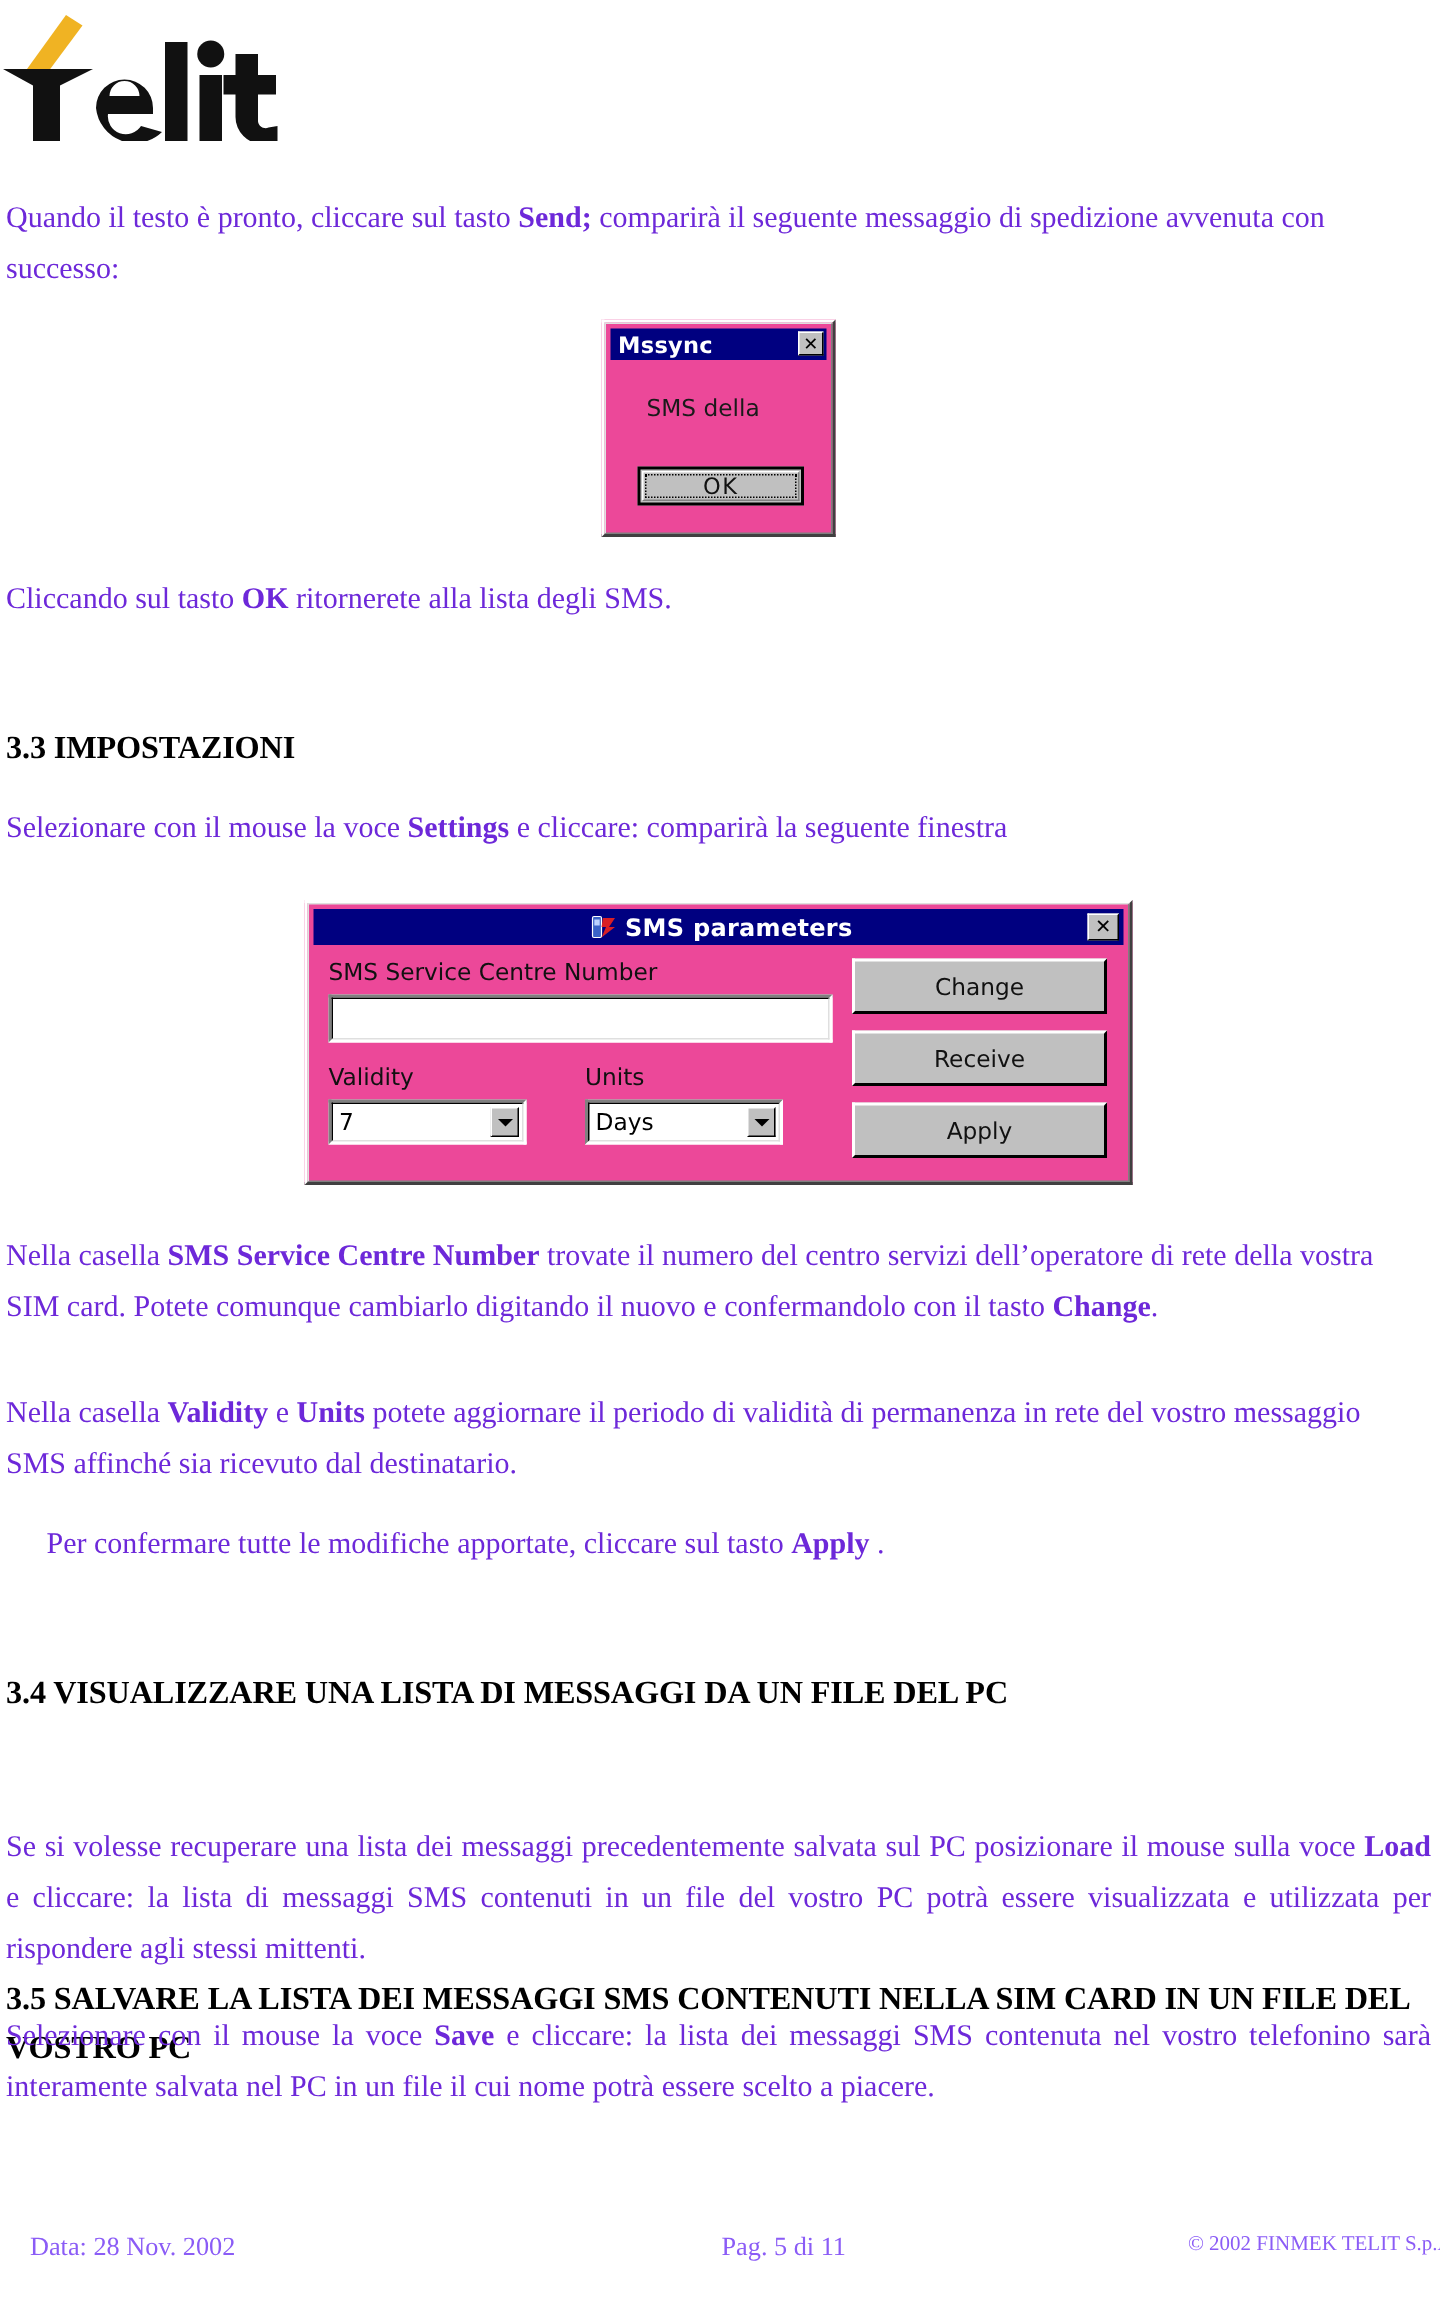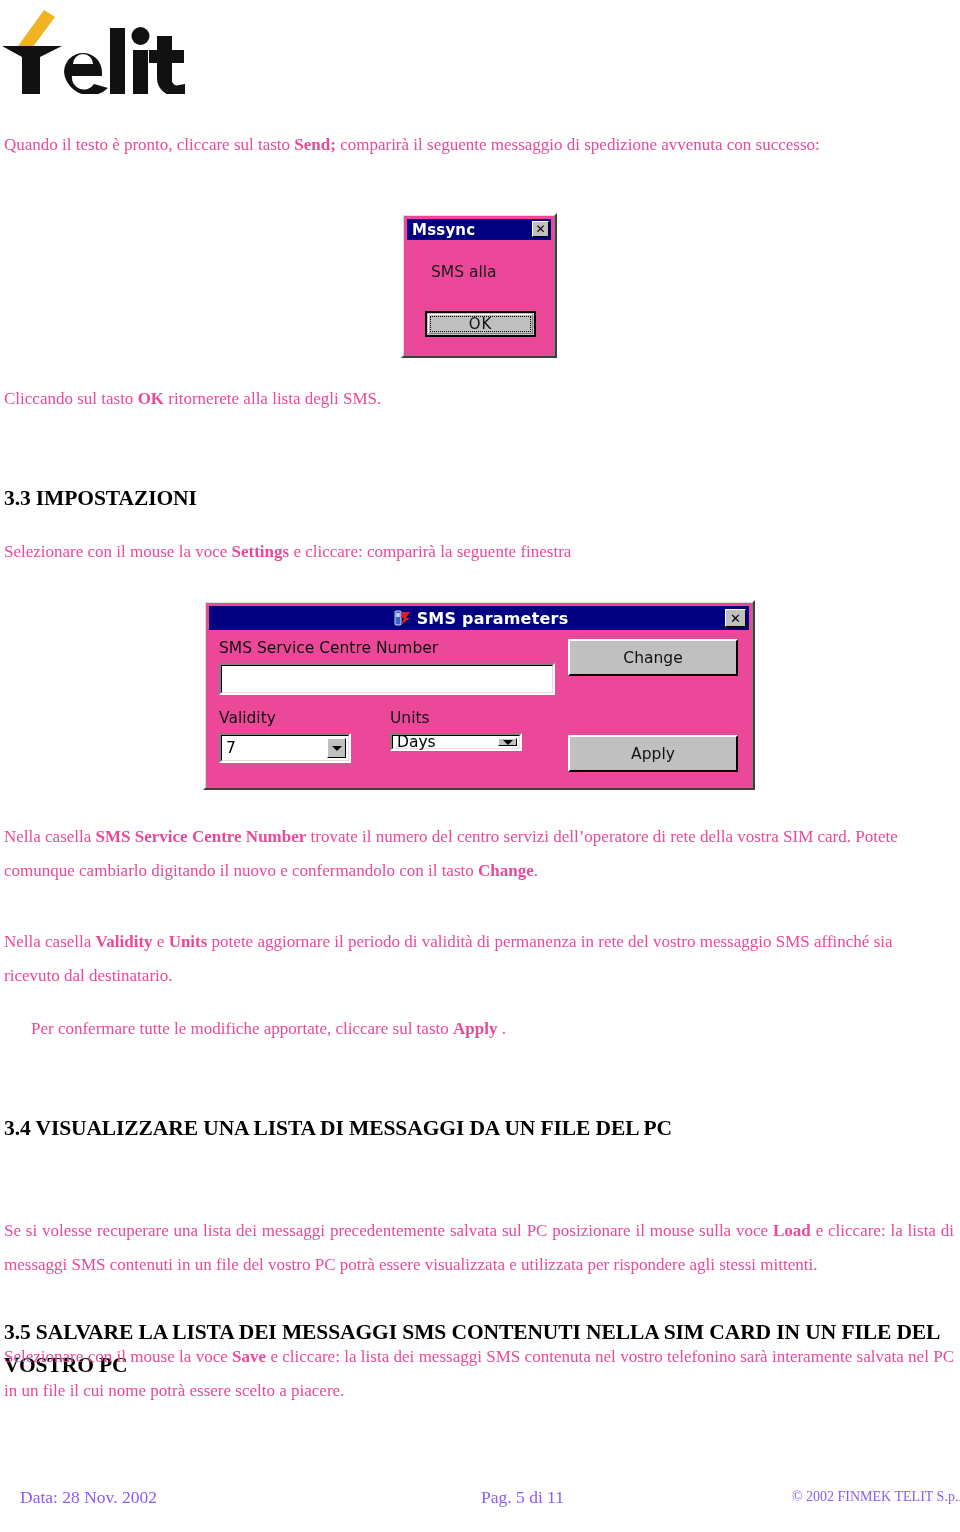--- a/index.html
+++ b/index.html
@@ -22,23 +22,23 @@
     left: 0px;
     top: 2px;
     width: 200px;
     height: 92px;
   }
   .logo-svg { display: block; }
 
   
   .para {
     position: absolute;
-    font-size: 17px;
+    font-size: 20px;
     line-height: 34px;
-    color: #ec4899;
+    color: #6d28d9;
     font-family: "Liberation Serif", "DejaVu Serif", serif;
   }
   .para b { font-weight: bold; }
   .heading {
     position: absolute;
     font-size: 21.5px;
     line-height: 33px;
     font-weight: bold;
     letter-spacing: -0.1px;
     color: #000;
@@ -309,21 +309,21 @@
 <div class="para" id="p-intro" style="left:4px; top:128px; width:935px;">
   <span>Quando il testo è pronto, cliccare sul tasto </span><b>Send;</b><span> comparirà il seguente messaggio di spedizione avvenuta con successo:</span>
 </div>
 
 <div class="win-dialog" id="mssync-dialog">
   <div class="inner-frame"></div>
   <div class="titlebar">
     <span class="title-text">Mssync</span>
     <div class="close-btn">✕</div>
   </div>
-  <div id="mssync-msg">SMS alla</div>
+  <div id="mssync-msg">SMS della</div>
   <div id="mssync-ok">
     <div class="btn-face"></div>
     <div class="btn-focus">OK</div>
   </div>
 </div>
 
 <div class="para" id="p-after-ok" style="left:4px; top:382px; width:935px;">
   <span>Cliccando sul tasto </span><b>OK</b><span> ritornerete alla lista degli SMS.</span>
 </div>
 
@@ -360,30 +360,31 @@
     <div class="combo-inner">
       <span class="combo-value">7</span>
       <span class="combo-arrow">
         <span class="arrow-glyph"></span>
       </span>
     </div>
   </div>
 
   <div class="field-label" style="left:185px; top:107px;">Units</div>
 
-  <div class="combo" style="left:185px; top:131px; width:132px; height:18px;">
+  <div class="combo" style="left:185px; top:131px; width:132px; height:30px;">
     <div class="combo-inner">
       <span class="combo-value">Days</span>
       <span class="combo-arrow">
         <span class="arrow-glyph"></span>
       </span>
     </div>
   </div>
 
   <button class="push-btn" style="left:363px; top:37px; width:170px; height:37px;">Change</button>
+  <button class="push-btn" style="left:363px; top:85px; width:170px; height:37px;">Receive</button>
   <button class="push-btn" style="left:363px; top:133px; width:170px; height:37px;">Apply</button>
 </div>
 
 <div class="para" id="p-service-centre" style="left:4px; top:820px; width:945px;">
   <span>Nella casella </span><b>SMS Service Centre Number</b><span>  trovate il numero del centro servizi dell’operatore di rete della vostra SIM card. Potete comunque cambiarlo digitando il nuovo e confermandolo con il tasto </span><b>Change</b><span>.</span>
 </div>
 
 <div class="para" id="p-validity" style="left:4px; top:925px; width:945px;">
   <span>Nella casella </span><b>Validity</b><span> e </span><b>Units</b><span> potete aggiornare il periodo di validità di permanenza in rete del vostro messaggio SMS affinché sia ricevuto dal destinatario.</span>
 </div>

